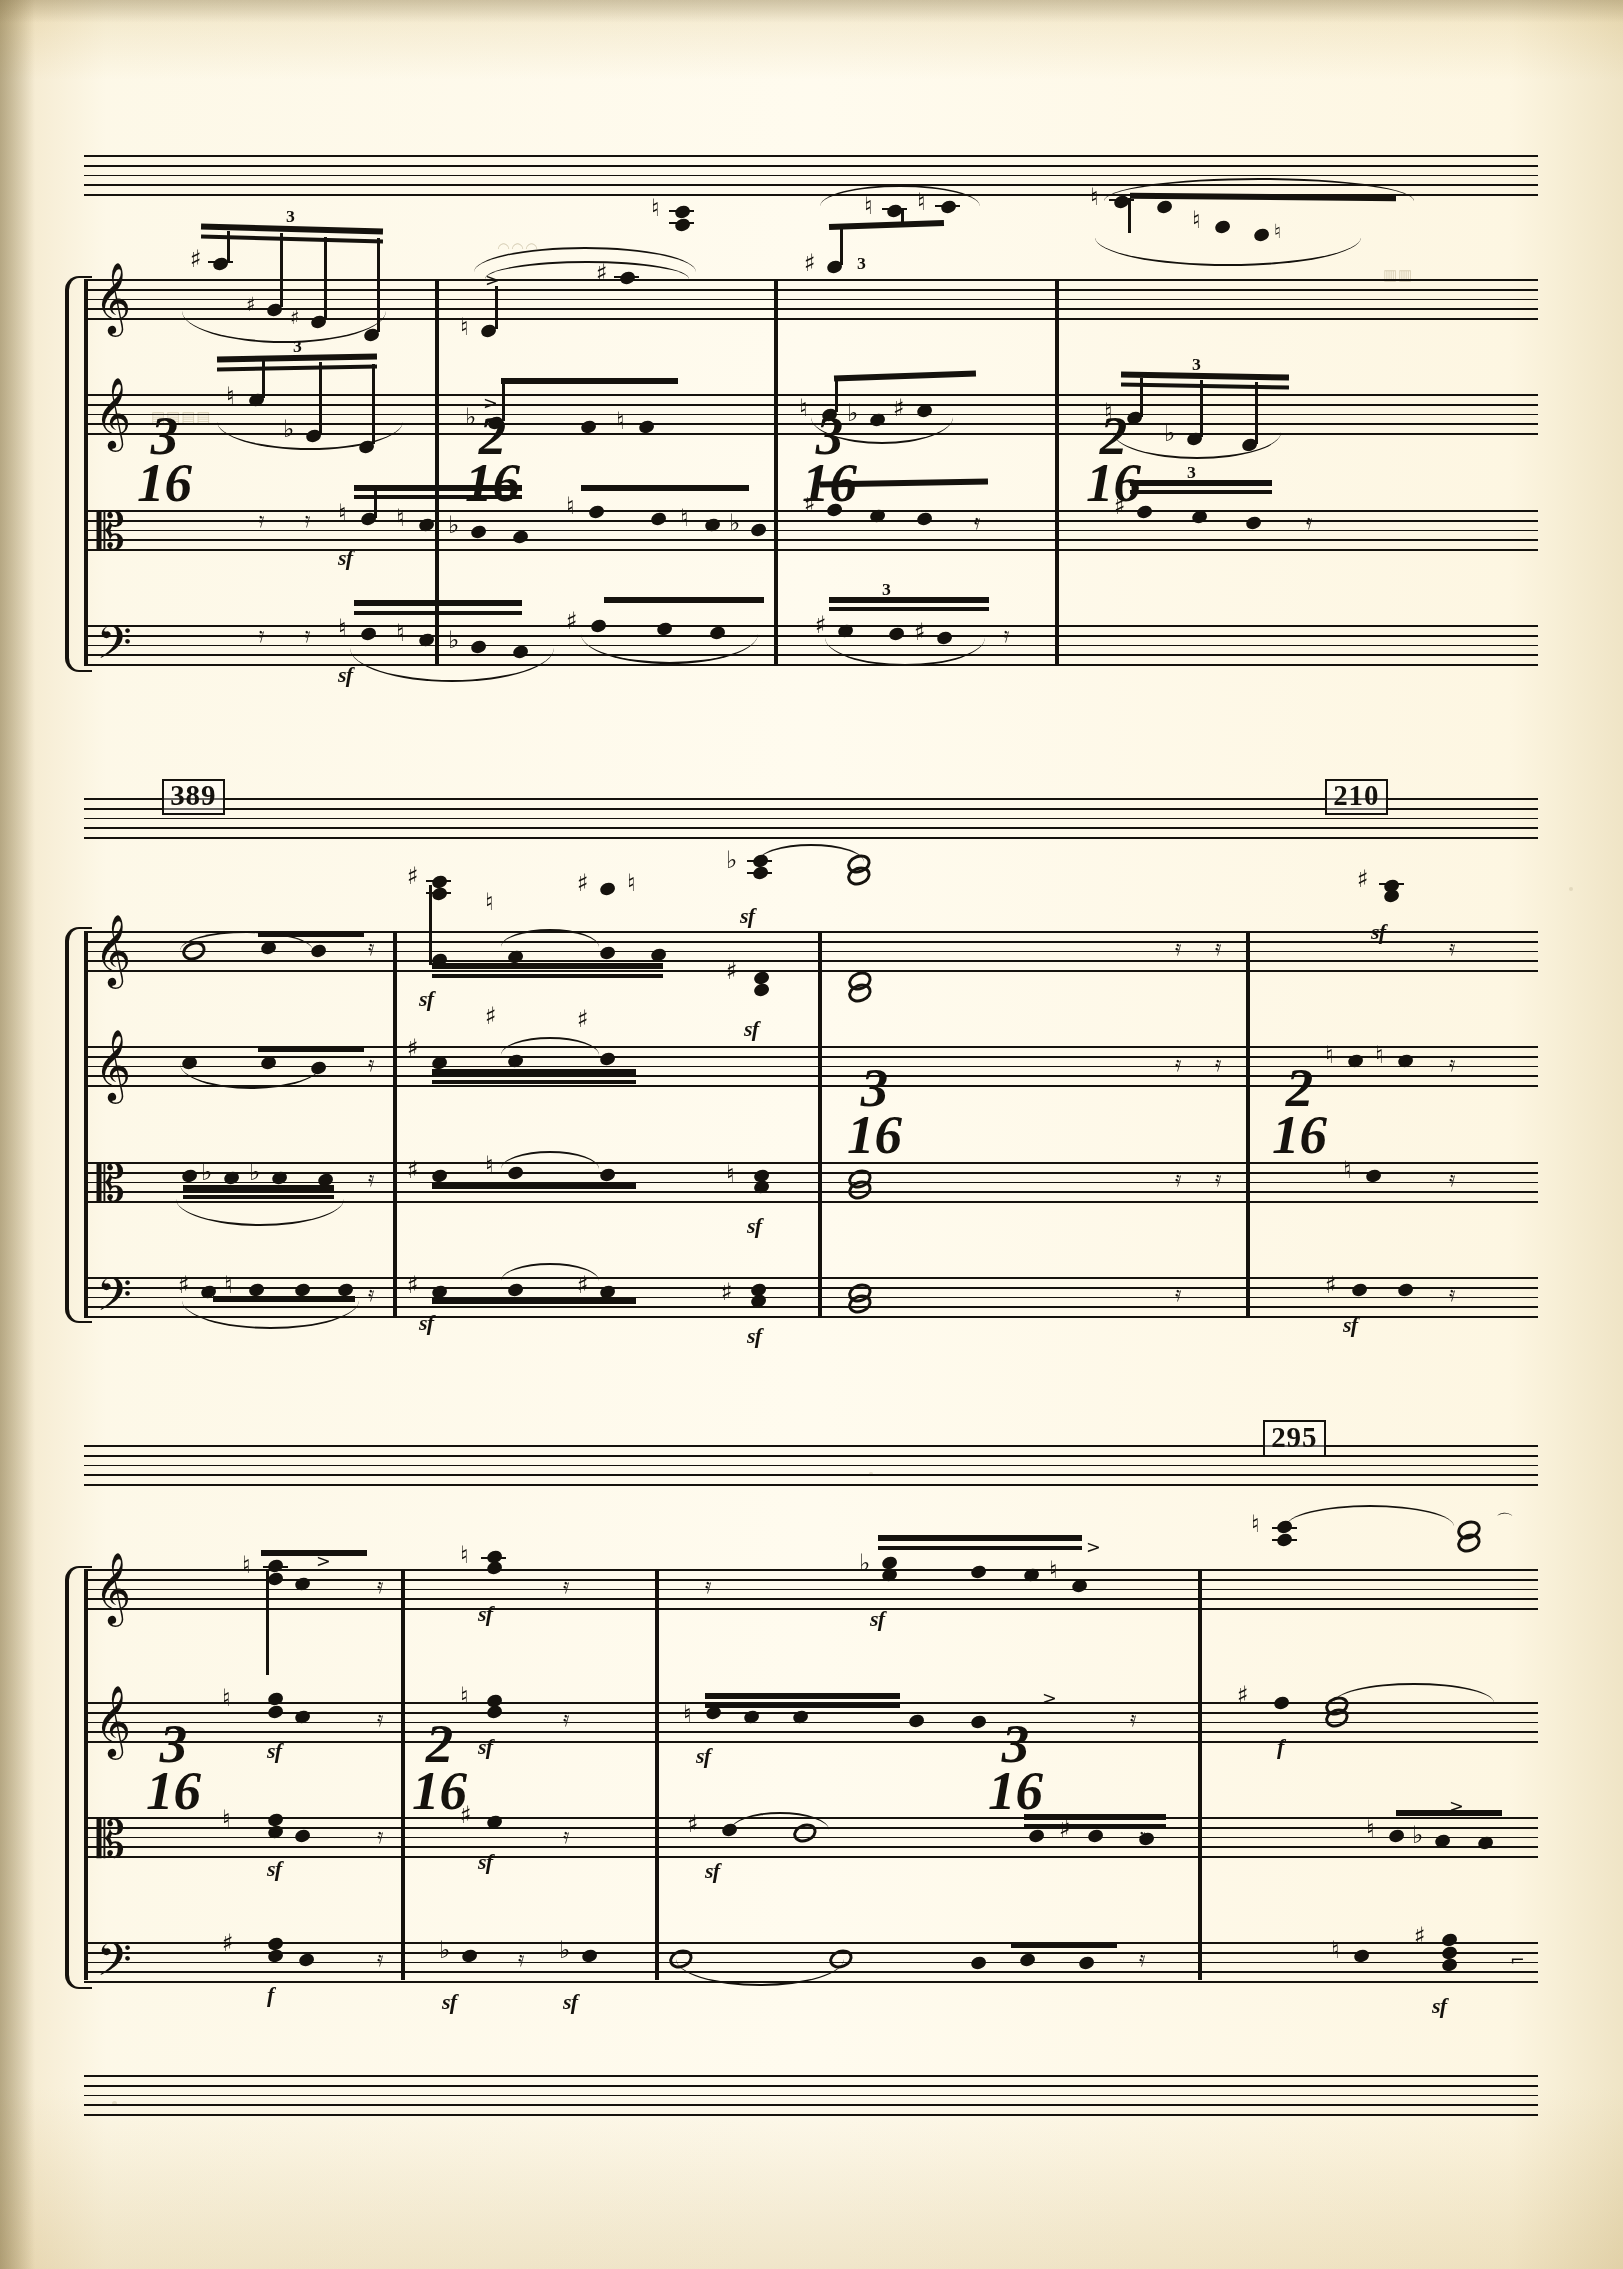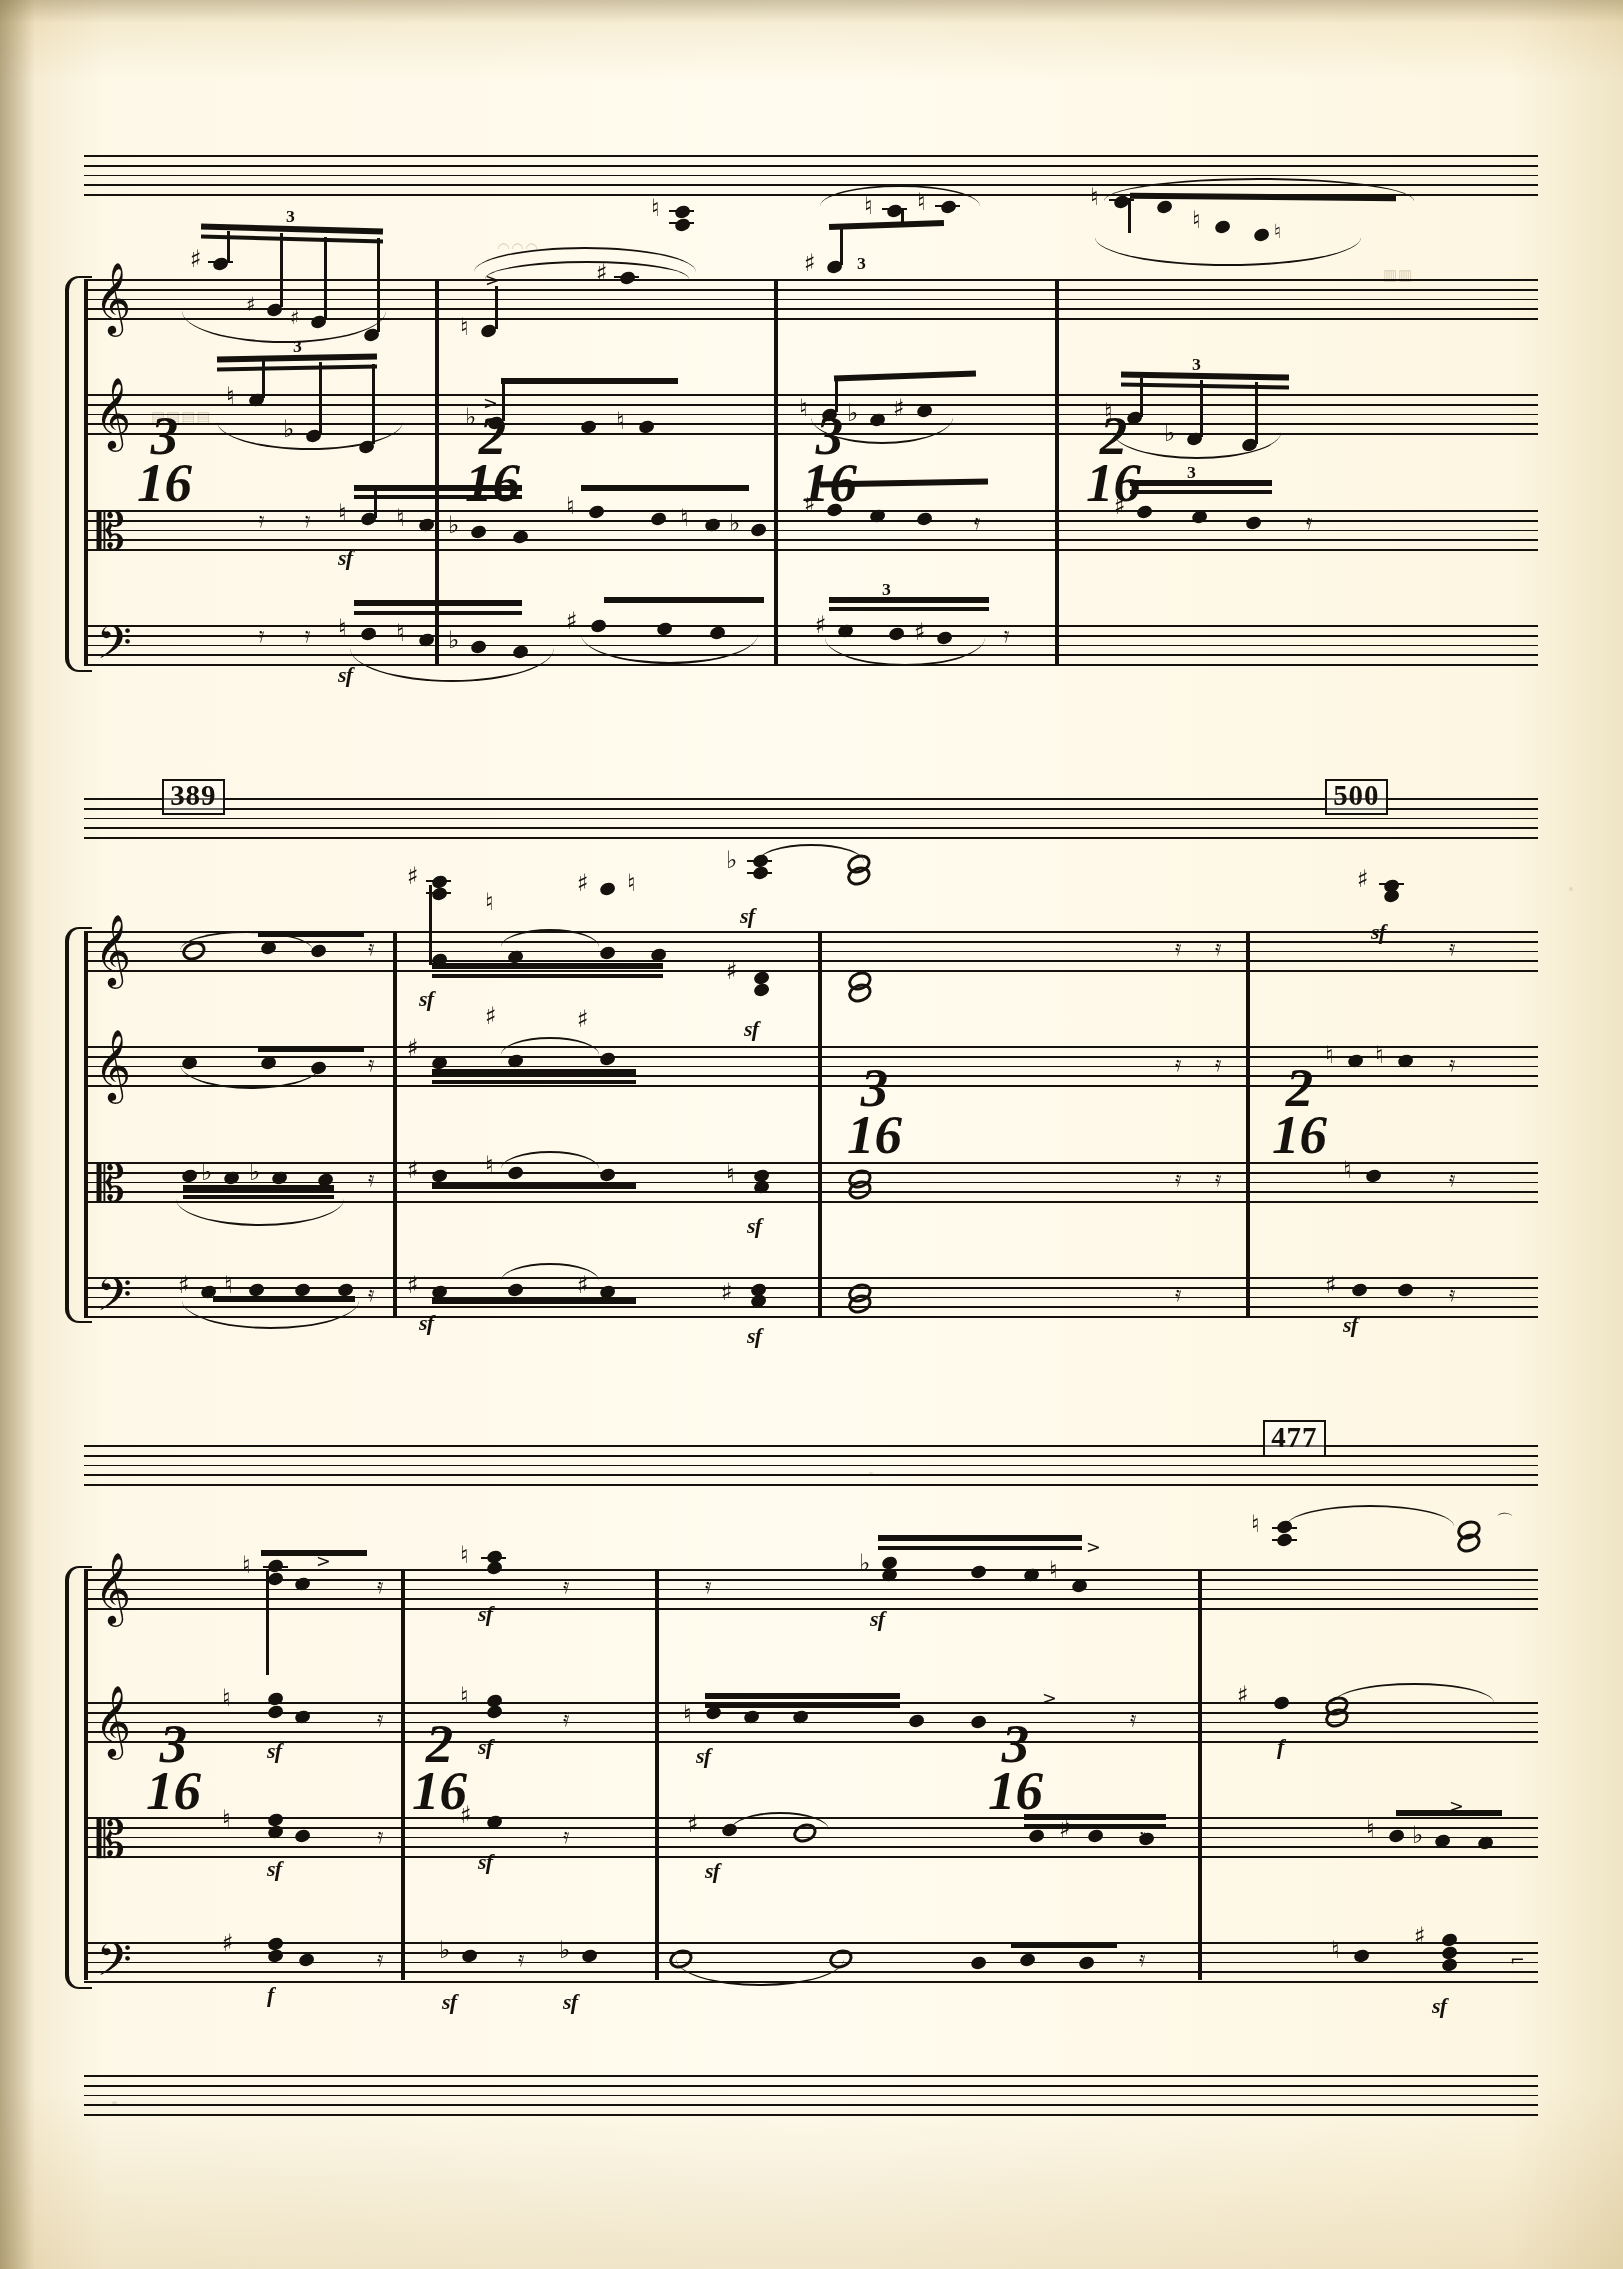--- a/index.html
+++ b/index.html
@@ -478,21 +478,21 @@
   <div class="system" id="sys2" style="top:798px; height:603px;">
     <div class="staff" style="top:0px;">
       <div class="line"></div>
         <div class="line"></div>
         <div class="line"></div>
         <div class="line"></div>
         <div class="line"></div>
     </div>
 
     <div class="measure-num" style="left:78px; top:-19.5px;">389</div>
-    <div class="measure-num" style="left:1241px; top:-19.5px;">500</div>
+    <div class="measure-num" style="left:1241px; top:-19.5px;">210</div>
 
     <div class="staff" style="top:133px;">
       <div class="line"></div>
         <div class="line"></div>
         <div class="line"></div>
         <div class="line"></div>
         <div class="line"></div>
     </div>
     <div class="staff" style="top:248px;">
       <div class="line"></div>
@@ -682,21 +682,21 @@
 
   <div class="system" id="sys3" style="top:1445px; height:674px;">
     <div class="staff" style="top:0px;">
       <div class="line"></div>
         <div class="line"></div>
         <div class="line"></div>
         <div class="line"></div>
         <div class="line"></div>
     </div>
 
-    <div class="measure-num" style="left:1179px; top:-25px;">477</div>
+    <div class="measure-num" style="left:1179px; top:-25px;">295</div>
 
     <div class="staff" style="top:124px;">
       <div class="line"></div>
         <div class="line"></div>
         <div class="line"></div>
         <div class="line"></div>
         <div class="line"></div>
     </div>
     <div class="staff" style="top:257px;">
       <div class="line"></div>

